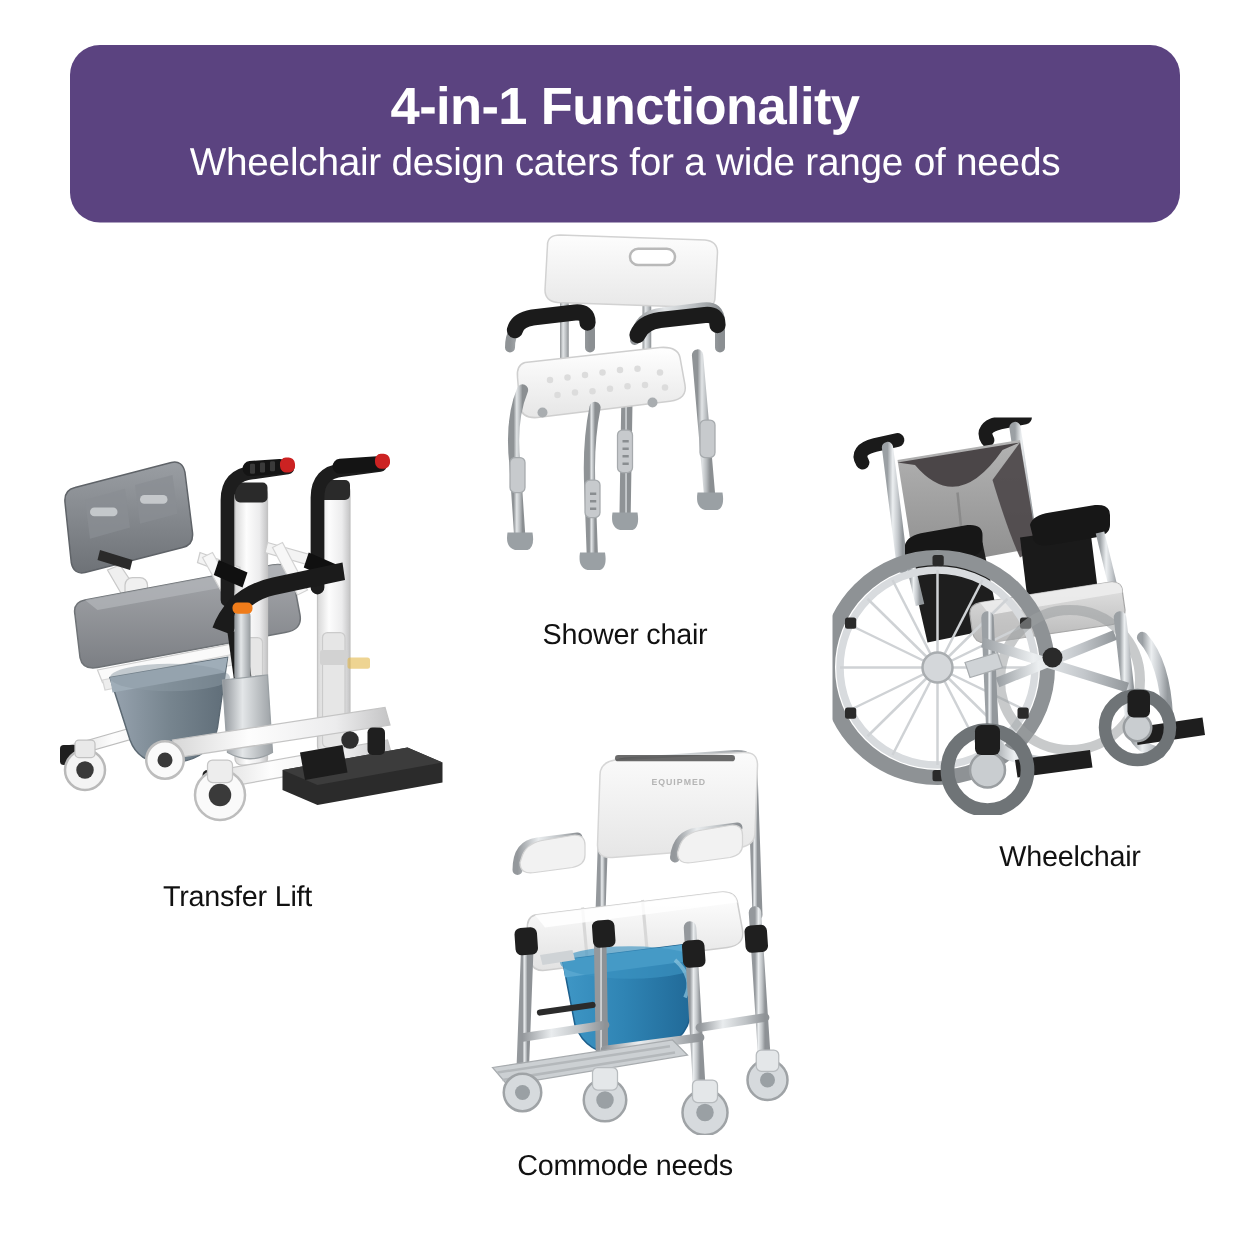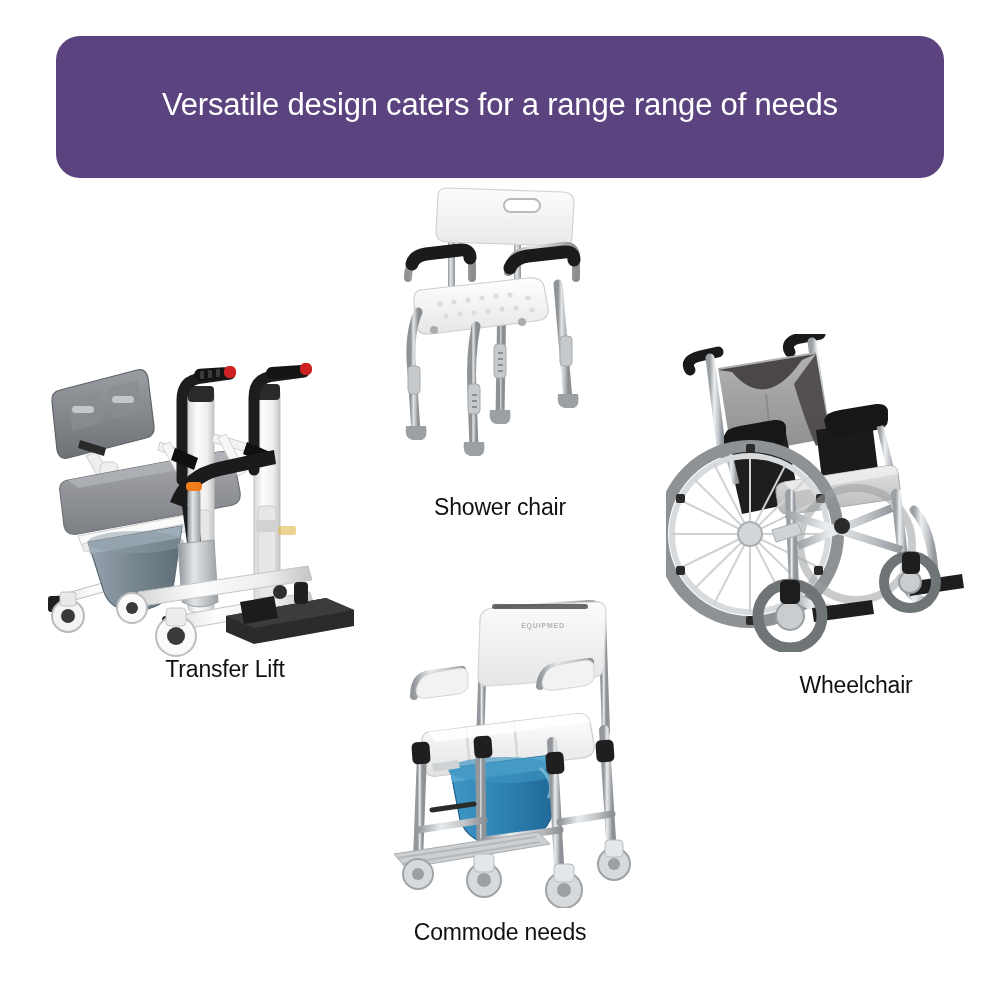--- a/index.html
+++ b/index.html
@@ -31,38 +31,39 @@
   
   .product{position:absolute;}
   .product svg{display:block;}
   .caption{
     position:absolute;text-align:center;color:#111111;
     font-size:23px;font-weight:normal;white-space:nowrap;
     letter-spacing:-0.2px;
   }
 
   .p-lift{left:42px;top:330px;width:330px;height:330px;}
-  .c-lift{left:0px;top:656px;width:380px;padding-left:35px;}
+  .c-lift{left:0px;top:704px;width:380px;}
 
   .p-shower{left:382px;top:186px;width:238px;height:300px;}
   .c-shower{left:350px;top:494px;width:300px;}
 
   .p-wheel{left:666px;top:334px;width:324px;height:318px;}
   .c-wheel{left:716px;top:672px;width:280px;}
 
   .p-commode{left:388px;top:592px;width:250px;height:316px;}
   .c-commode{left:345px;top:919px;width:310px;}
 </style>
 </head>
 <body>
 
 <div id="canvas">
 
   <div class="banner">
-    <div class="banner-sub">Versatile design caters for a range range of needs</div>
+    <div class="banner-title">4-in-1 Functionality</div>
+    <div class="banner-sub">Wheelchair design caters for a wide range of needs</div>
   </div>
 
   <div class="product p-lift">
     <svg viewBox="0 0 330 330" width="330" height="330">
       <defs>
         <linearGradient id="liftTube" x1="0" y1="0" x2="1" y2="0">
           <stop offset="0" stop-color="#d7d7d7"></stop>
             <stop offset="0.35" stop-color="#fdfdfd"></stop>
           <stop offset="0.75" stop-color="#ececed"></stop>
             <stop offset="1" stop-color="#c4c4c5"></stop>

